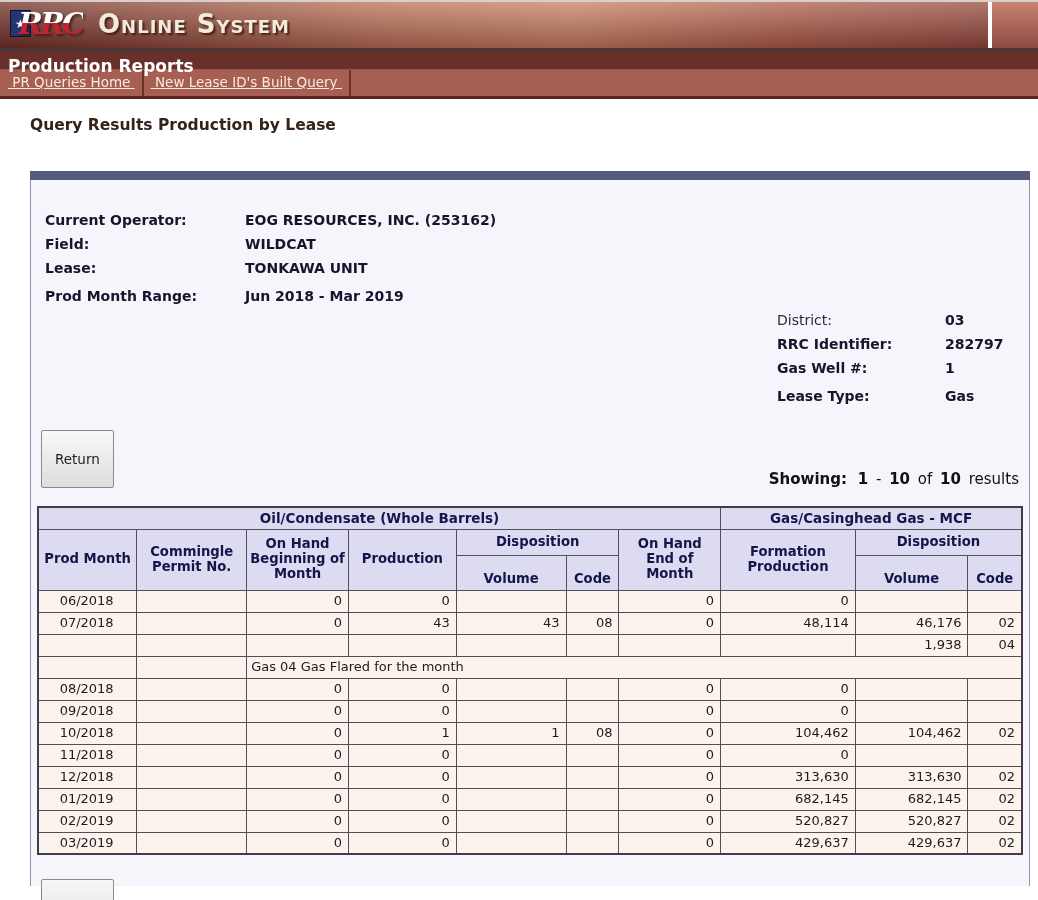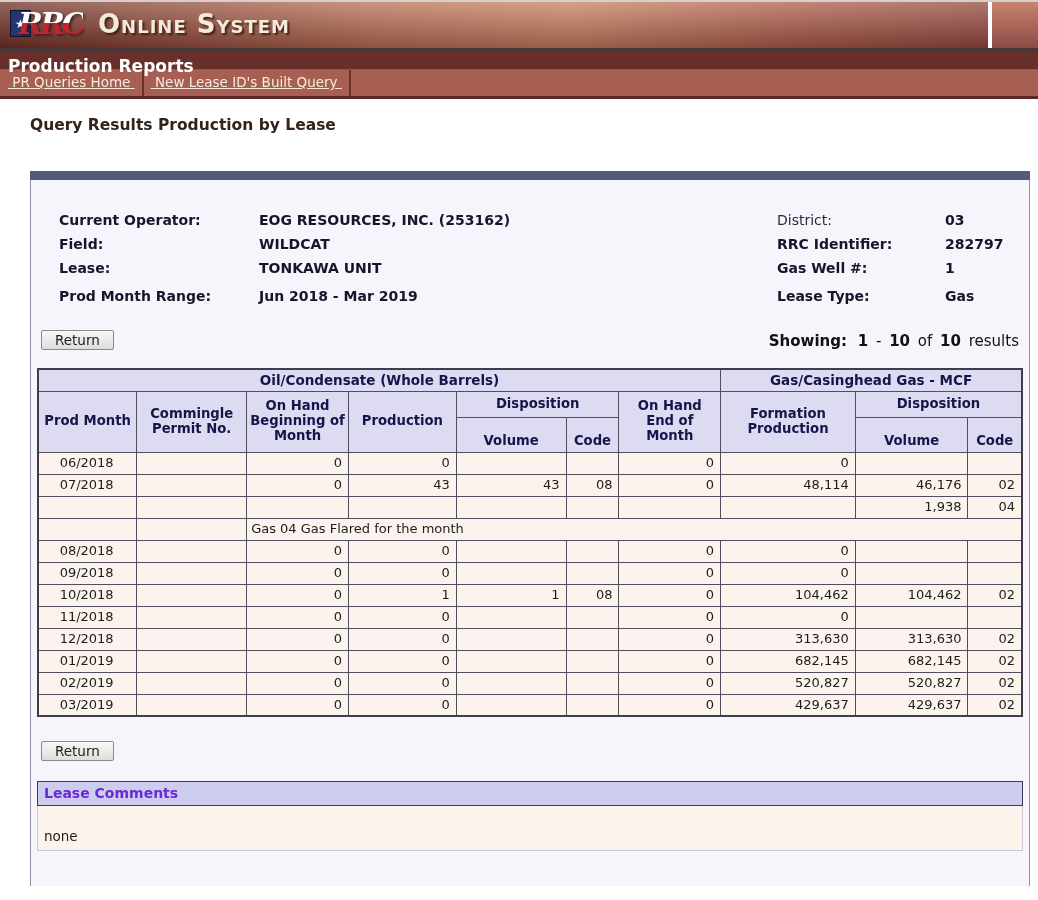--- a/index.html
+++ b/index.html
@@ -36,31 +36,31 @@
   .tab:first-child { margin-left: 1px; }
 
   
   .page-title { margin: 17px 0 0 30px; font-size: 15.5px; font-weight: bold; color: #33231a; }
 
   
   .panel { position: relative; margin: 37px 0 0 30px; width: 1000px; height: 715px;
     background: #f5f5fb; border-left: 1px solid #8e93ad; border-right: 1px solid #8e93ad; }
   .panel-topbar { height: 9px; background: #565b7e; margin: 0 -1px; }
 
-  .info-area { display: flex; margin: 28px 10px 0 28px; }
+  .info-area { display: flex; margin: 28px 10px 0 14px; flex-direction: column; }
   .info-row { display: flex; line-height: 24px; }
   .info-row.spaced { margin-top: 4px; }
   .info-lbl { width: 200px; font-weight: bold; font-size: 14px; color: #15152c; }
   .info-val { font-weight: bold; font-size: 14px; color: #15152c; }
   .info-right { margin-left: auto; width: 242px; }
   .info-right .info-lbl { width: 168px; }
   .info-lbl.plain { font-weight: normal; color: #2a2a3c; }
 
   .toolbar-row { display: flex; align-items: flex-end; justify-content: space-between; margin: 22px 10px 0 10px; }
-  .btn { font-family: inherit; font-size: 13.5px; color: #222222; padding: 1px 13px;
+  .btn { font-family: inherit; font-size: 13.5px; color: #222222; padding: 20px 13px;
     background: linear-gradient(to bottom, #f8f8f8, #dddddd); border: 1px solid #8a8a8a;
     border-radius: 2px; cursor: pointer; }
   .showing { font-size: 15px; color: #111111; }
   .showing b { margin: 0 3px; }
 
   
   table.prod { border-collapse: collapse; margin: 18px 0 0 6px; width: 986px; font-size: 13px;
     border: 2px solid #3d3d4c; }
   table.prod th, table.prod td { border: 1px solid #4e4e5c; }
   table.prod th { background: #dcdbf2; color: #15154a; font-size: 13.2px; font-weight: bold;

